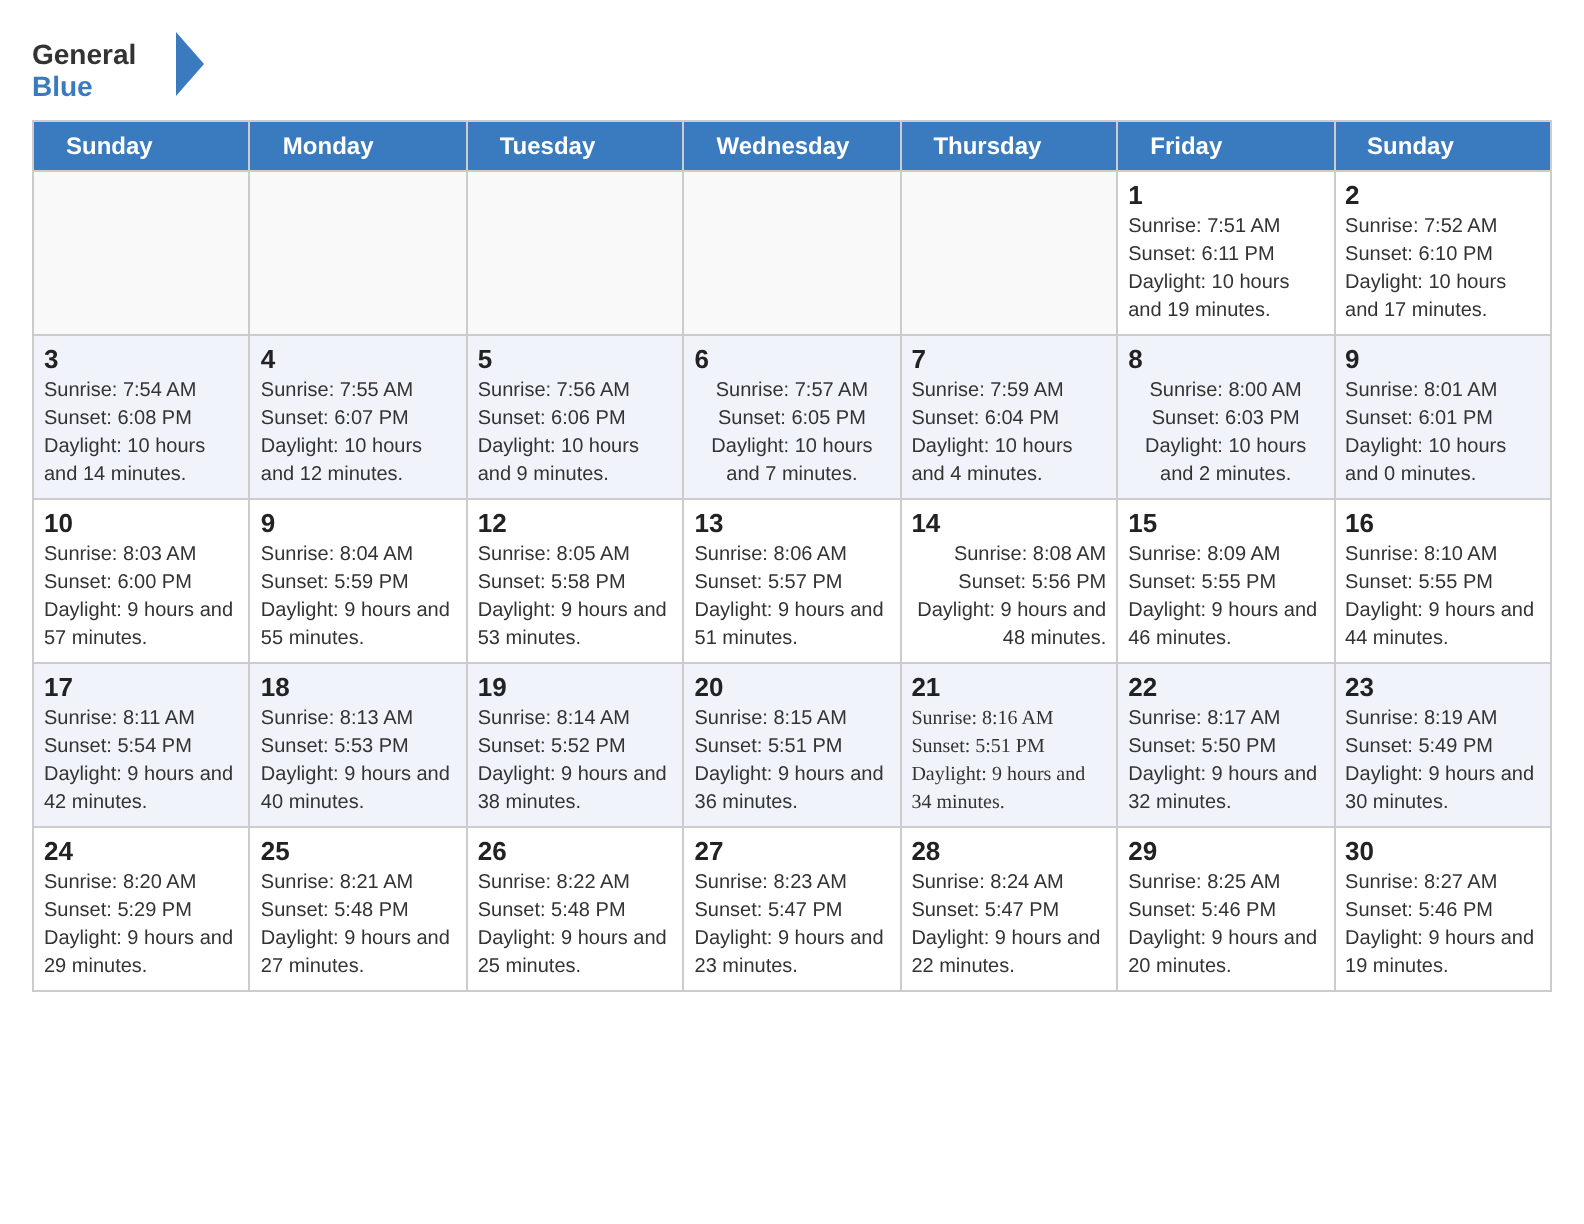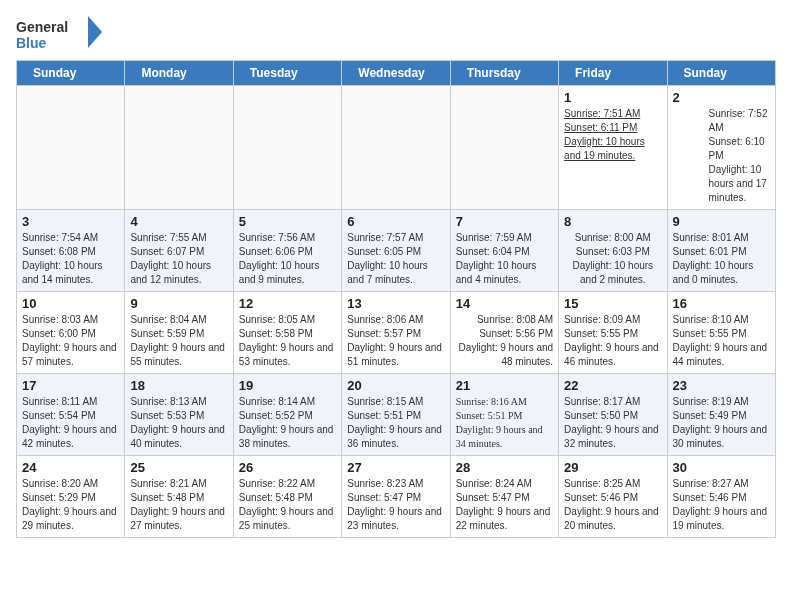--- a/index.html
+++ b/index.html
@@ -110,27 +110,27 @@
   </thead>
   <tbody id="calendar-body">
   <tr class="row-odd">
         <td class="empty"></td>
         <td class="empty"></td>
         <td class="empty"></td>
         <td class="empty"></td>
         <td class="empty"></td>
         <td>
           <span class="day-number">1</span>
-          <div class="cell-info" style="white-space: pre-line; text-decoration: underline;">Sunrise: 7:51 AM
+          <div class="cell-info" style="white-space: pre-line;">Sunrise: 7:51 AM
 Sunset: 6:11 PM
 Daylight: 10 hours and 19 minutes.</div>
         </td>
         <td>
           <span class="day-number">2</span>
-          <div class="cell-info" style="white-space: pre-line; margin-left: 36px;">Sunrise: 7:52 AM
+          <div class="cell-info" style="white-space: pre-line;">Sunrise: 7:52 AM
 Sunset: 6:10 PM
 Daylight: 10 hours and 17 minutes.</div>
         </td>
       </tr>
       <tr class="row-even">
         <td>
           <span class="day-number">3</span>
           <div class="cell-info" style="white-space: pre-line;">Sunrise: 7:54 AM
 Sunset: 6:08 PM
 Daylight: 10 hours and 14 minutes.</div>
@@ -142,21 +142,21 @@
 Daylight: 10 hours and 12 minutes.</div>
         </td>
         <td>
           <span class="day-number">5</span>
           <div class="cell-info" style="white-space: pre-line;">Sunrise: 7:56 AM
 Sunset: 6:06 PM
 Daylight: 10 hours and 9 minutes.</div>
         </td>
         <td>
           <span class="day-number">6</span>
-          <div class="cell-info" style="white-space: pre-line;">Sunrise: 7:57 AM
+          <div class="cell-info" style="white-space: pre-line; text-align: center;">Sunrise: 7:57 AM
 Sunset: 6:05 PM
 Daylight: 10 hours and 7 minutes.</div>
         </td>
         <td>
           <span class="day-number">7</span>
           <div class="cell-info" style="white-space: pre-line;">Sunrise: 7:59 AM
 Sunset: 6:04 PM
 Daylight: 10 hours and 4 minutes.</div>
         </td>
         <td>

